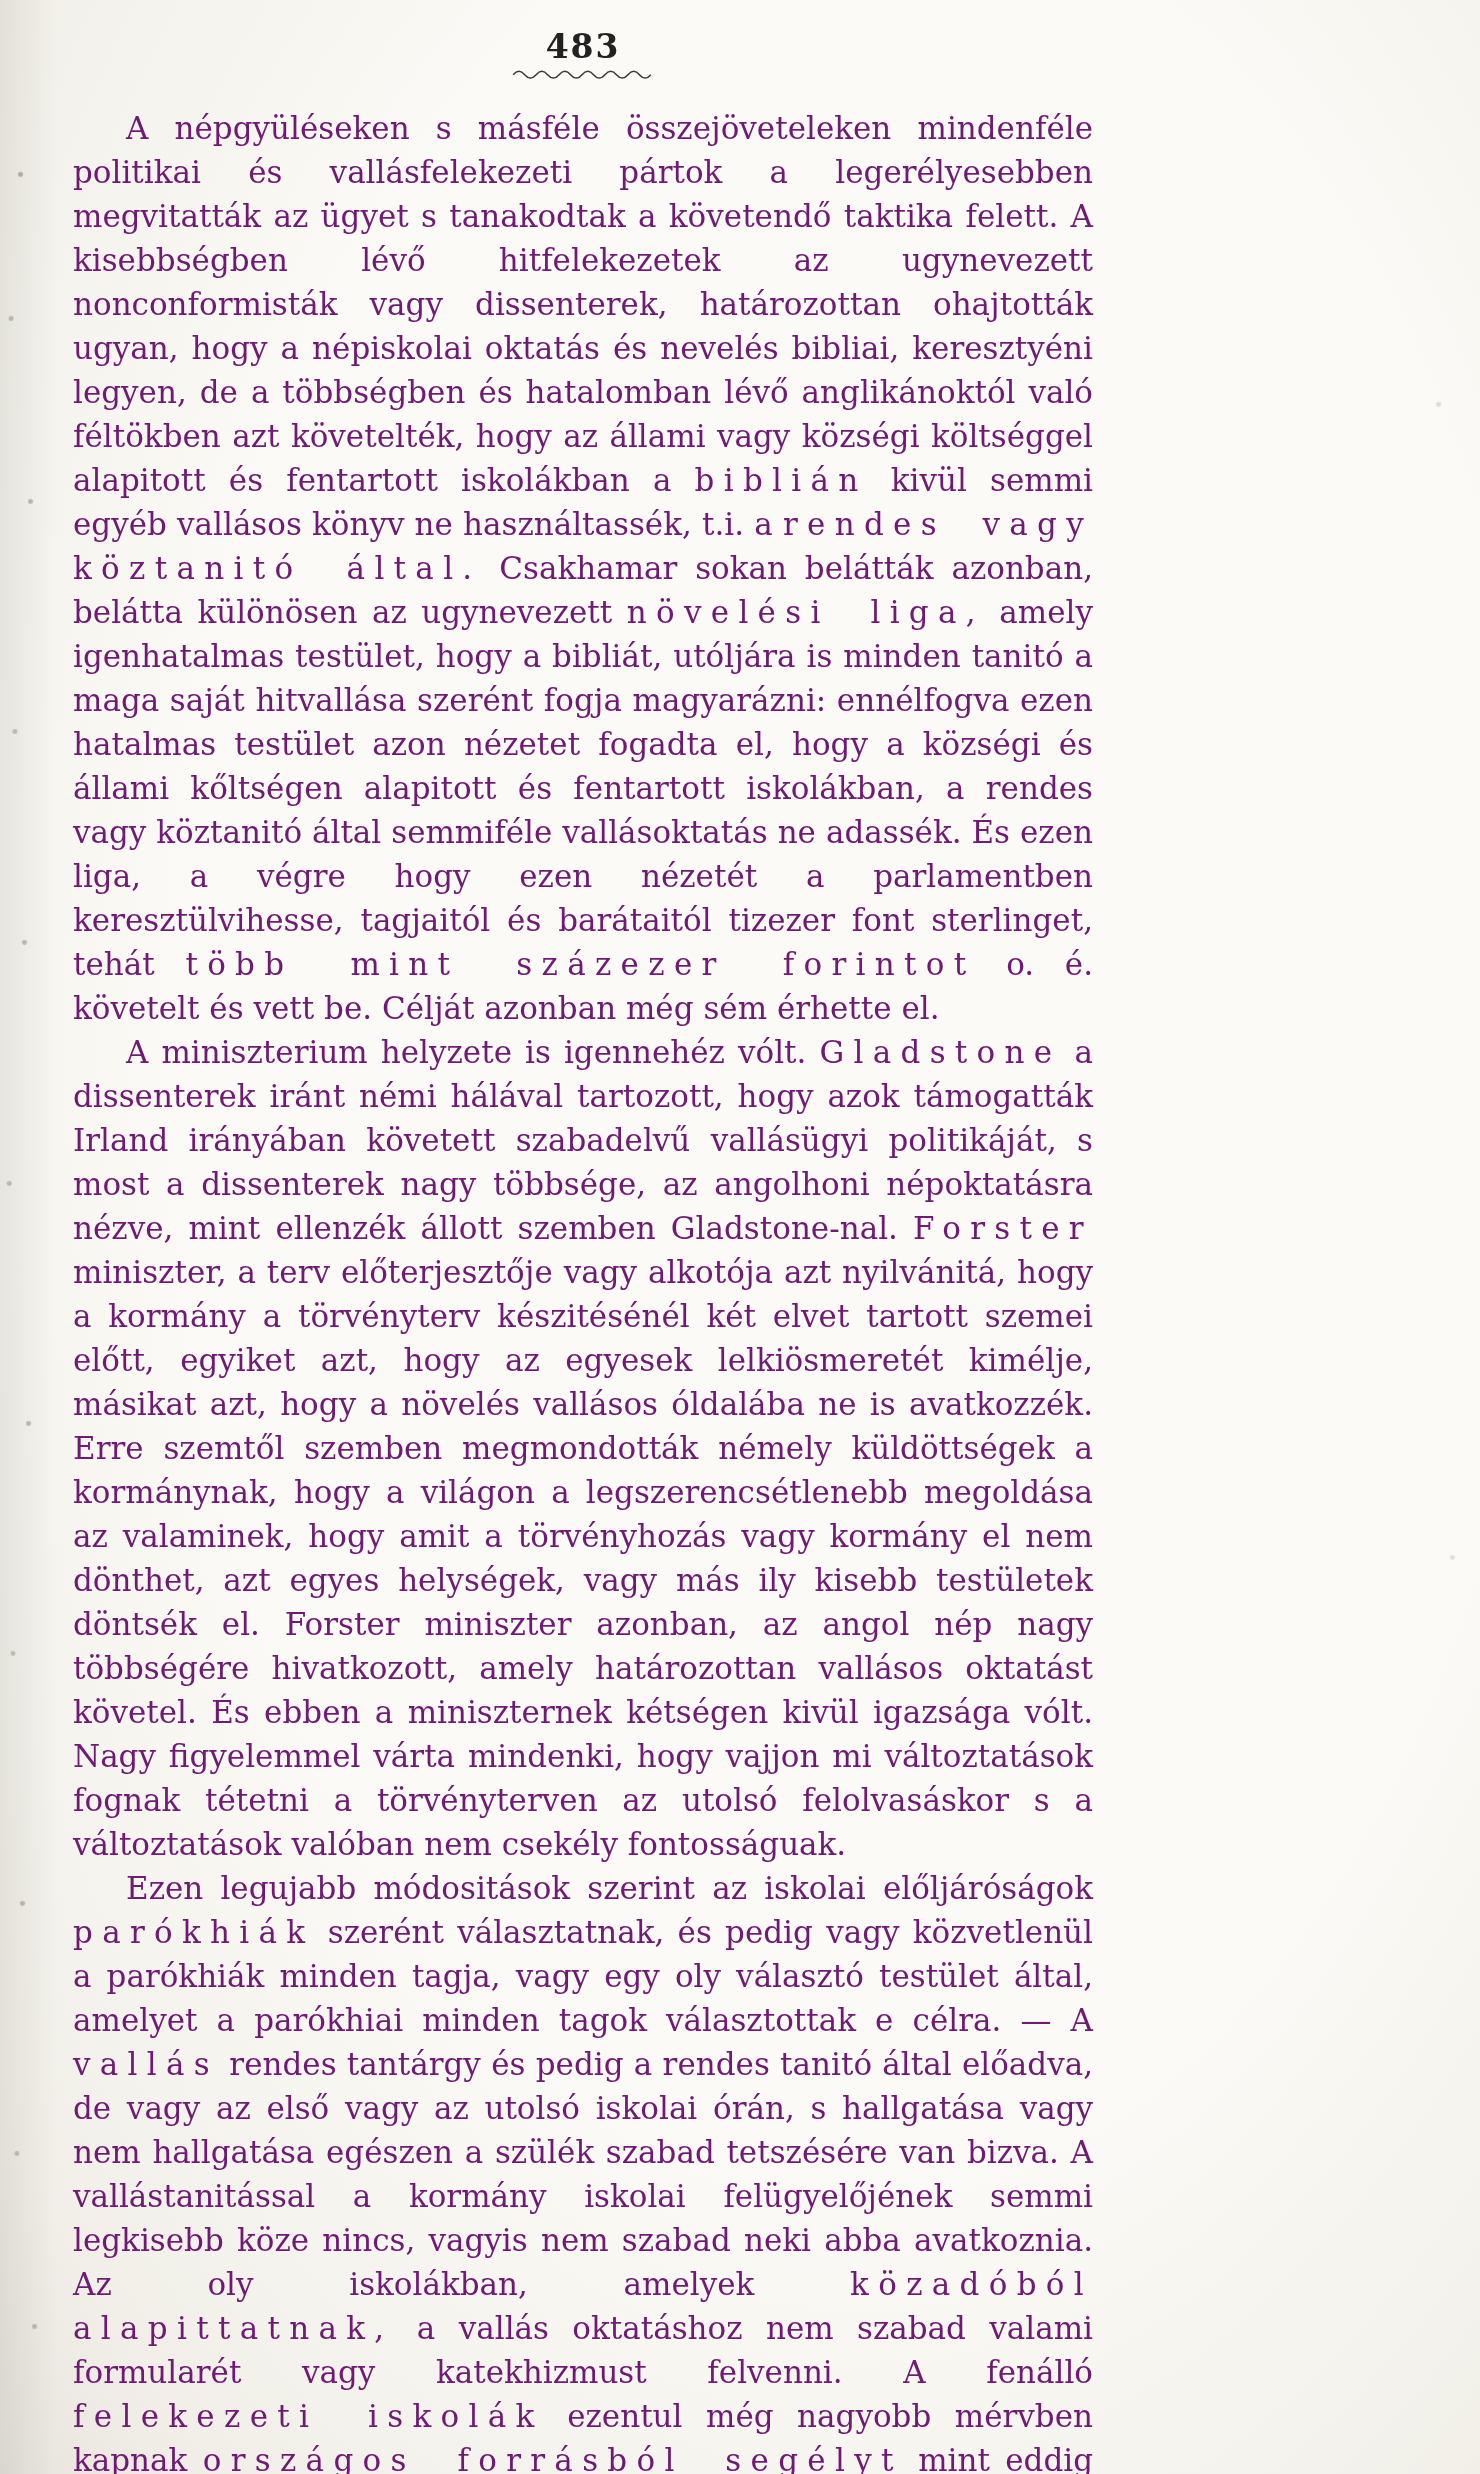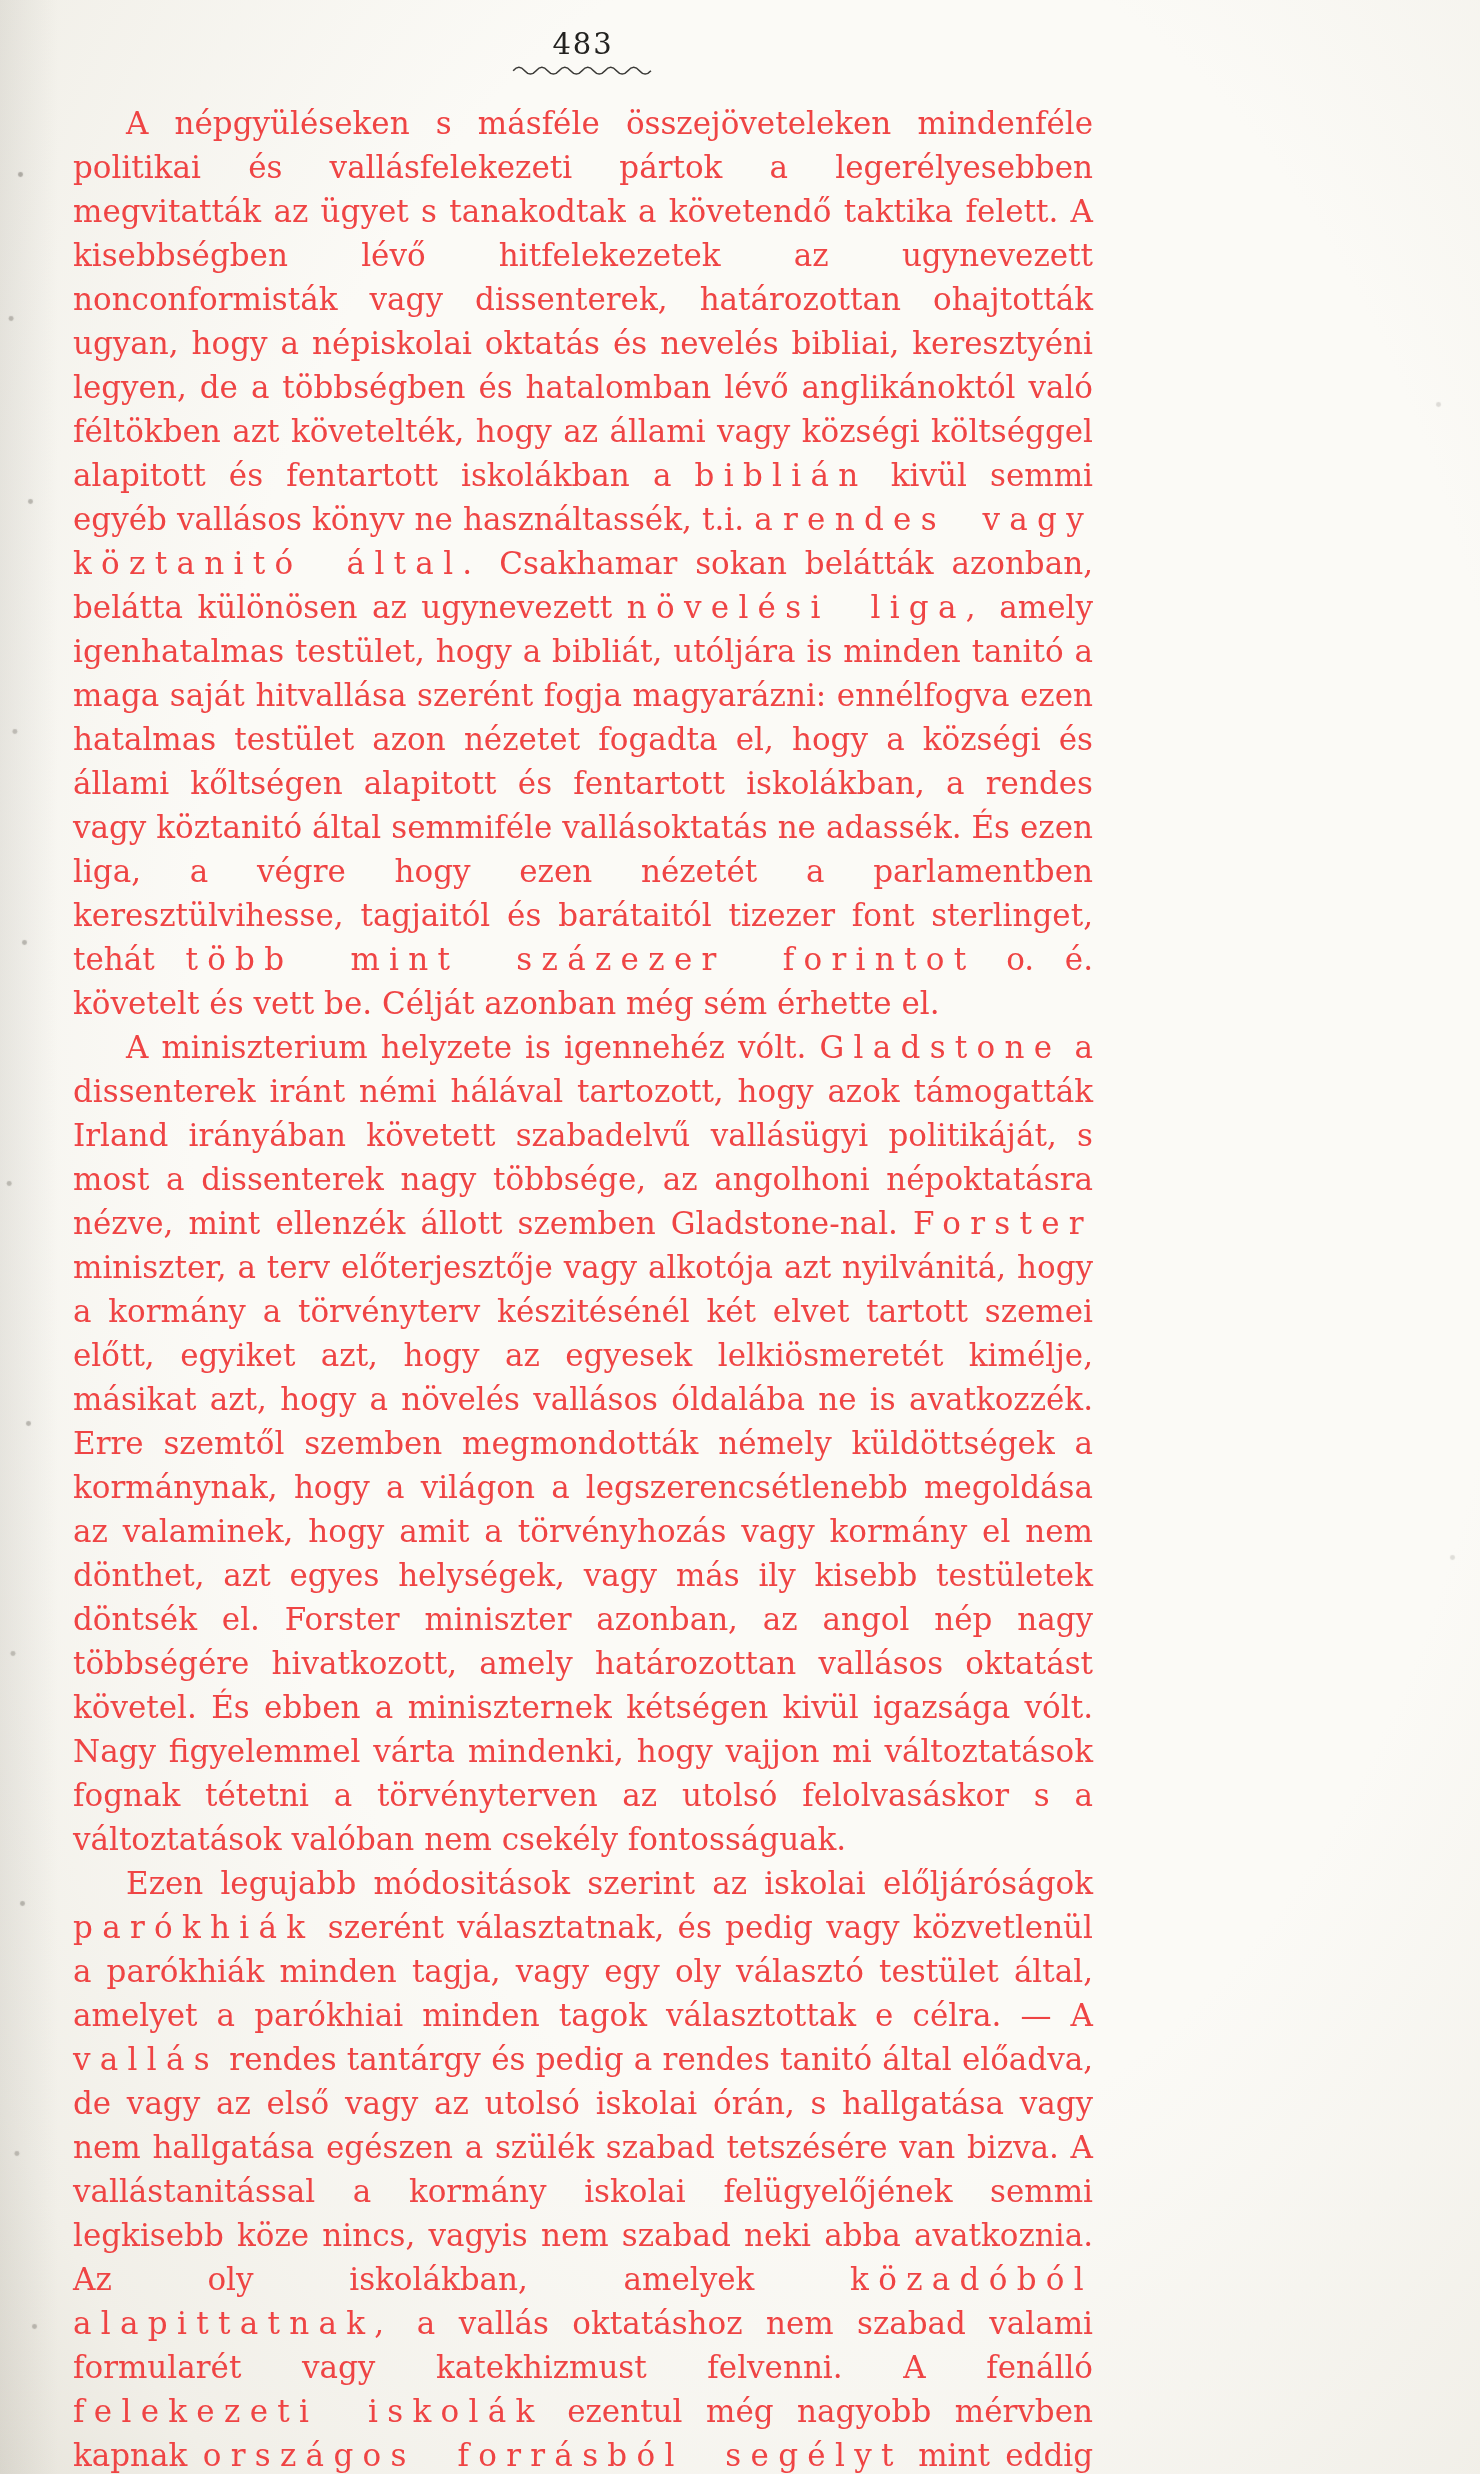--- a/index.html
+++ b/index.html
@@ -56,37 +56,37 @@
     position: absolute;
     left: 73px;
     top: 29px;
     width: 1020px;
   }
   .page-header {
     text-align: center;
     margin-bottom: 25px;
   }
   .page-number {
-    font-size: 29px;
-    font-weight: normal;
+    font-size: 33px;
+    font-weight: bold;
     letter-spacing: 1.9px;
     color: #232220;
     line-height: 1.1;
   }
   .squiggle {
     display: block;
     margin: 1.9px auto 0 auto;
   }
   .body-text p {
     margin: 0;
     text-indent: 53px;
     font-size: 31px;
     line-height: 44px;
     text-align: justify;
-    color: #ef4444;
+    color: #701a75;
   }
   .body-text .sp {
     letter-spacing: 0.30em;
     word-spacing: 0.55em;
   }
 </style>
 </head>
 <body>
 
 <div class="page">

